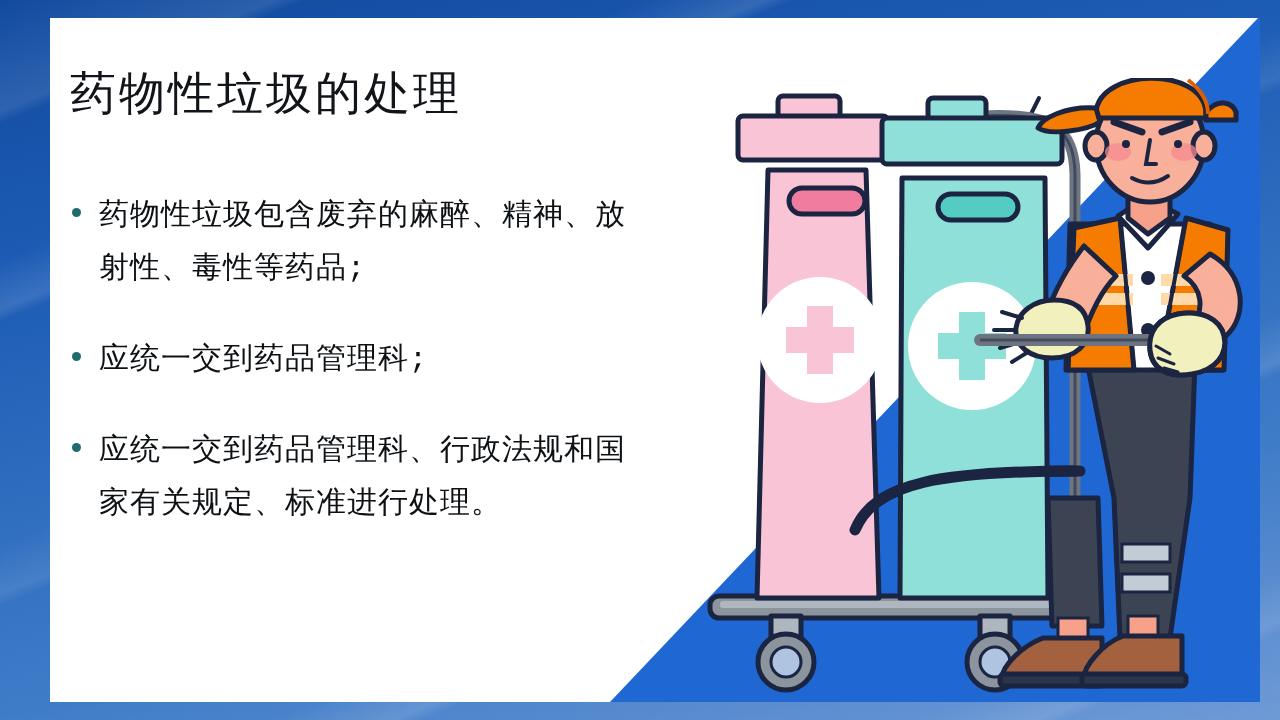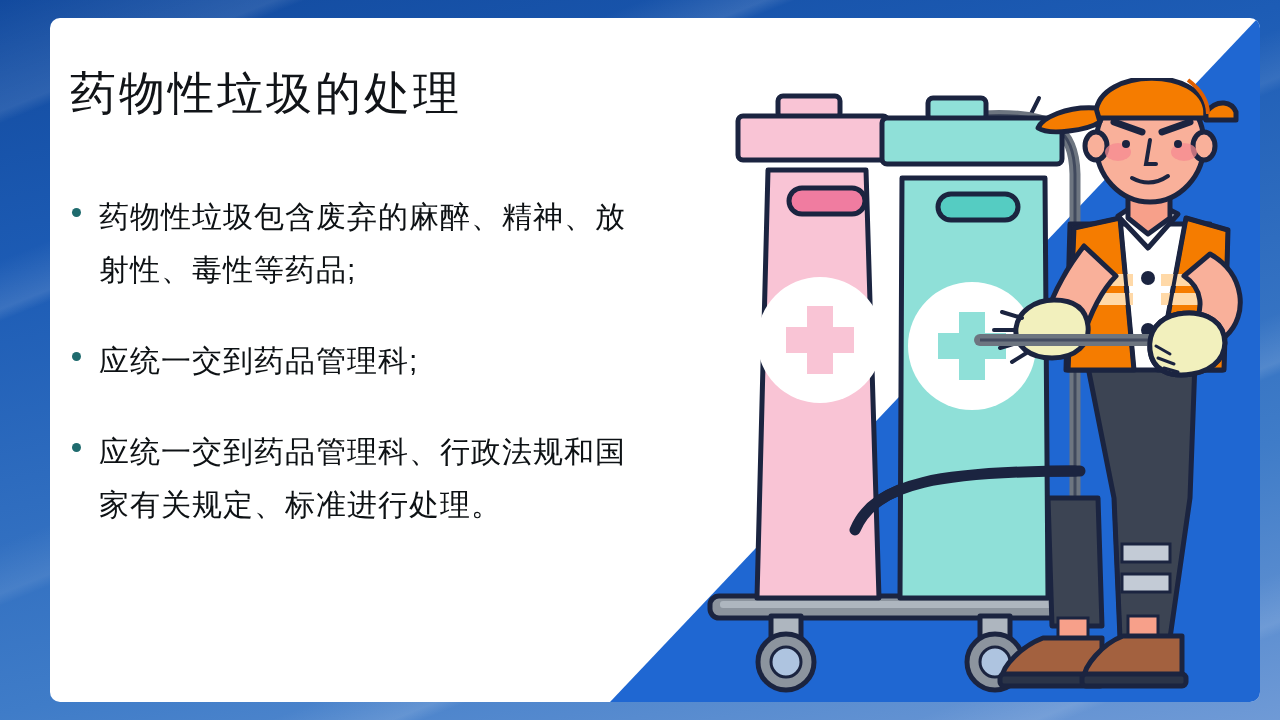--- a/index.html
+++ b/index.html
@@ -24,21 +24,20 @@
     overflow:hidden;
   }
 
   
   #card{
     position:absolute;
     left:50px; top:18px;
     width:1210px; height:684px;
     background:#ffffff;
     overflow:hidden;
-    border-radius:10px;
   }
 
   
   #wedge{
     position:absolute; inset:0;
     background:#1f67d2;
     clip-path: polygon(1208px 0px, 1210px 0px, 1210px 684px, 560px 684px);
   }
 
   
@@ -70,21 +69,21 @@
     border-radius:50%;
     background:#1f6b6e;
     margin-top:18px;
     margin-right:18px;
   }
   .btext{
     font-size:30px;
     line-height:53px;
     color:#0d1114;
     letter-spacing:1px;
-    font-family:Liberation Sans, sans-serif;
+    font-family:Liberation Mono, monospace;
   }
 
   
   #art{
     position:absolute;
     left:600px; top:60px;
     width:610px; height:624px;
     pointer-events:none;
   }
   #art svg{ display:block; width:100%; height:100%; }

